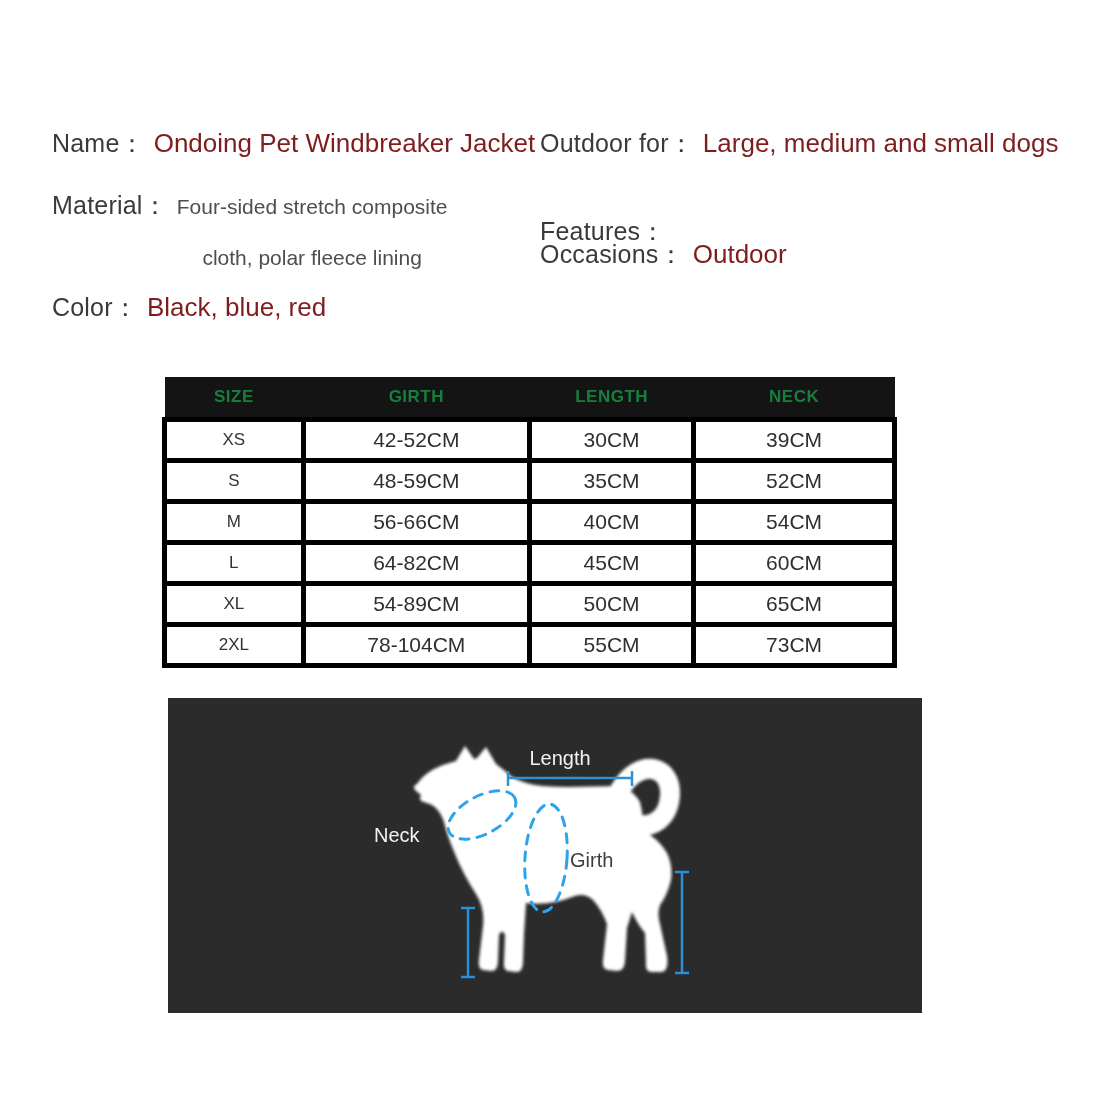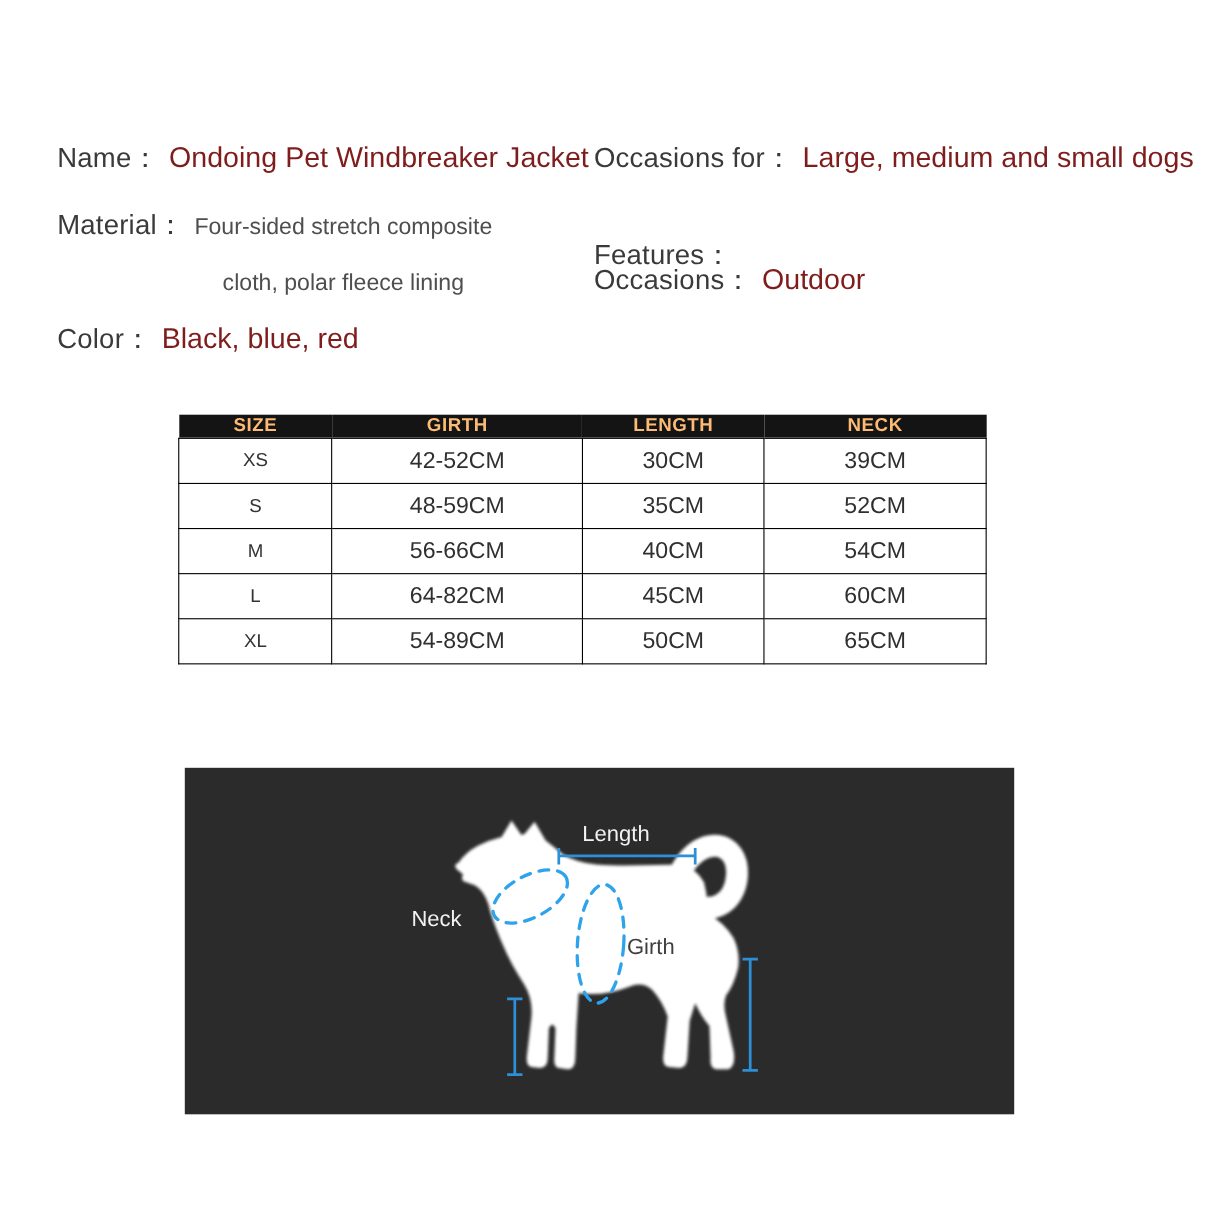--- a/index.html
+++ b/index.html
@@ -17,22 +17,22 @@
   .row-suitable  { left:540px; top:127px; }
   .row-features  { left:540px; top:183px;margin-top:32px; }
   .row-occasions { left:540px; top:238px; }
   .material-value-block { text-align:center; }
   .material-value-block div { font-size:21px; color:#4e4e4e; line-height:51px; }
 
   
   table.size-table { position:absolute; left:162px; top:377px; width:735px; border-collapse:collapse; table-layout:fixed; }
   .size-table col.c1 { width:19%; } .size-table col.c2 { width:31%; }
   .size-table col.c3 { width:22.5%; } .size-table col.c4 { width:27.5%; }
-  .size-table th { background:#141414; color:#fdba74; height:21px; font-size:17px; font-weight:700; letter-spacing:.5px; text-align:center; }
-  .size-table td { border:1px solid #000000; height:41px; text-align:center; font-size:21px; color:#2f2f2f; background:#ffffff; }
+  .size-table th { background:#141414; color:#15803d; height:42px; font-size:17px; font-weight:700; letter-spacing:.5px; text-align:center; }
+  .size-table td { border:5px solid #000000; height:41px; text-align:center; font-size:21px; color:#2f2f2f; background:#ffffff; }
   .size-table td.size-col { font-size:17px; color:#333333; }
 
   
   .diagram-panel { position:absolute; left:168px; top:698px; width:754px; height:315px; background:#2b2b2b; }
   .diagram-panel svg { display:block; width:754px; height:315px; }
   .diag-label { font-size:20px; }
 </style>
 </head>
 <body>
 
@@ -50,21 +50,21 @@
       <div>cloth, polar fleece lining</div>
     </span>
   </div>
 
   <div class="info-row row-color">
     <span class="info-label">Color：</span>
     <span class="info-value">Black, blue, red</span>
   </div>
 
   <div class="info-row row-suitable">
-    <span class="info-label">Occasions for：</span>
+    <span class="info-label">Outdoor for：</span>
     <span class="info-value">Large, medium and small dogs</span>
   </div>
 
   <div class="info-row row-features">
     <span class="info-label">Features：</span>
   </div>
 
   <div class="info-row row-occasions">
     <span class="info-label">Occasions：</span>
     <span class="info-value">Outdoor</span>
@@ -108,20 +108,26 @@
         <td class="size-col">L</td>
         <td>64-82CM</td>
         <td>45CM</td>
         <td>60CM</td>
       </tr>
       <tr>
         <td class="size-col">XL</td>
         <td>54-89CM</td>
         <td>50CM</td>
         <td>65CM</td>
+      </tr>
+      <tr>
+        <td class="size-col">2XL</td>
+        <td>78-104CM</td>
+        <td>55CM</td>
+        <td>73CM</td>
       </tr>
     </tbody>
   </table>
 
   <div class="diagram-panel">
     <svg viewBox="0 0 754 315">
       <defs>
         <filter id="soften" x="-10%" y="-10%" width="120%" height="120%">
           <feGaussianBlur stdDeviation="1.4"></feGaussianBlur>
         </filter>

